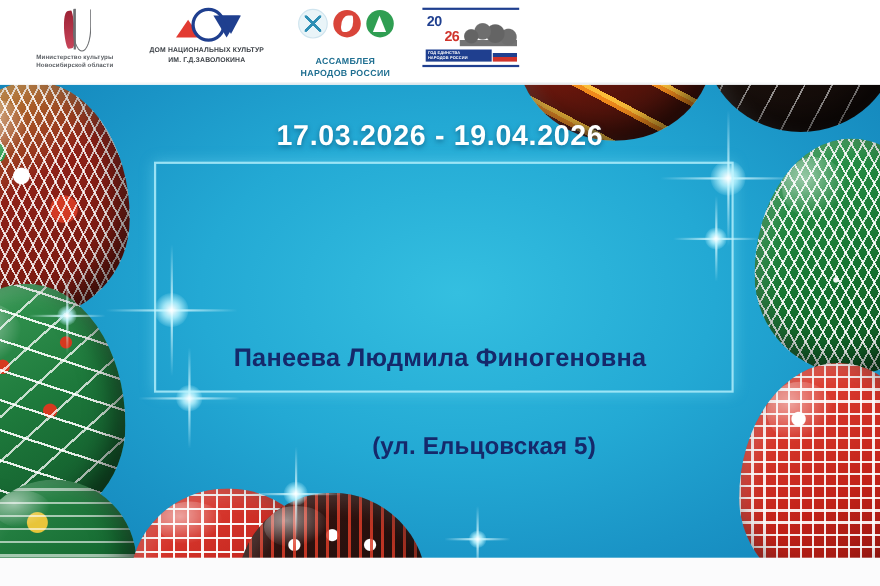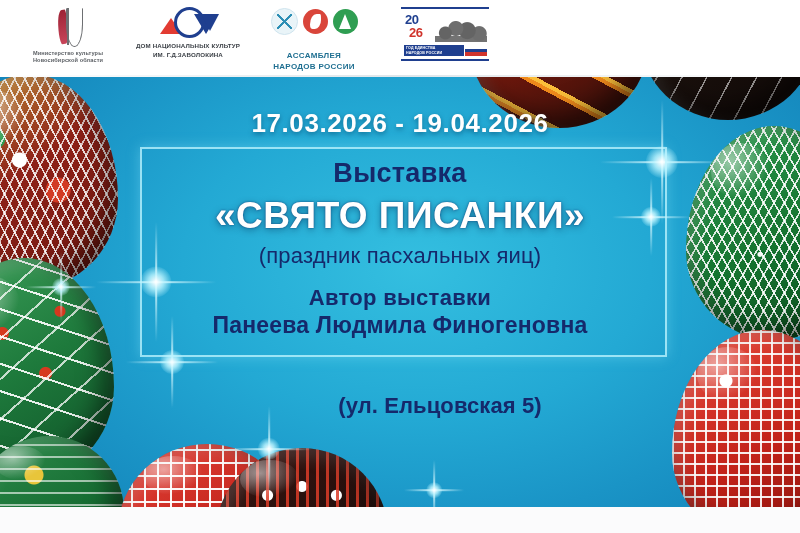--- a/index.html
+++ b/index.html
@@ -82,32 +82,32 @@
   .asm-b{background:#d9453a;}
   .asm-b:after{content:"";position:absolute;left:7px;top:5px;width:11px;height:15px;
     background:#fff;border-radius:60% 10% 55% 25%/70% 25% 60% 30%;}
   .asm-c{background:#2f9e52;}
   .asm-c:after{content:"";position:absolute;left:6px;top:5px;width:0;height:0;
     border-left:6px solid transparent;border-right:6px solid transparent;border-bottom:15px solid #fff;}
   .logo-3 .logo-cap{
     color:#1f6f91;font-size:8px;line-height:10.5px;font-weight:700;letter-spacing:.3px;margin-top:16px;
   }
 
-  .logo-4{left:382px;top:7px;width:92px;margin-left:17px;}
+  .logo-4{left:382px;top:7px;width:92px;}
   .mark-2026{
     position:relative;width:88px;height:50px;background:#fff;
     border-top:2px solid #1f3f8f;border-bottom:2px solid #1f3f8f;
     overflow:hidden;
   }
   .mark-2026 .yr{
     position:absolute;left:4px;top:5px;font-weight:800;font-size:13px;line-height:12px;
     color:#1f3f8f;letter-spacing:-.5px;
   }
   .mark-2026 .yr2{
-    position:absolute;left:8px;top:18px;font-weight:800;font-size:13px;line-height:12px;
+    position:absolute;left:20px;top:18px;font-weight:800;font-size:13px;line-height:12px;
     color:#d0342c;letter-spacing:-.5px;
   }
   .mark-2026 .silhouette{
     position:absolute;right:2px;top:3px;width:52px;height:30px;
     background:
       radial-gradient(circle at 20% 70%,#4a4a4a 0 6px,transparent 7px),
       radial-gradient(circle at 40% 55%,#555 0 7px,transparent 8px),
       radial-gradient(circle at 62% 62%,#4a4a4a 0 8px,transparent 9px),
       radial-gradient(circle at 85% 72%,#555 0 7px,transparent 8px),
       linear-gradient(to top,#5b5b5b 0 6px,transparent 6px);
@@ -321,24 +321,20 @@
   <div class="spark" style="left:226px;top:406px;width:86px;height:86px;">
       <i class="h"></i>
       <i class="v"></i>
       <i class="core"></i>
     </div>
 
   <div class="frame"></div>
 
   <div class="content">
     <div class="txt dates">17.03.2026 - 19.04.2026</div>
-    <div class="txt kicker">Выставка</div>
-    <div class="txt title">«СВЯТО ПИСАНКИ»</div>
-    <div class="txt subtitle">(праздник пасхальных яиц)</div>
-    <div class="txt author-label">Автор выставки</div>
     <div class="txt author-name">Панеева Людмила Финогеновна</div>
     <div class="txt venue2">(ул. Ельцовская 5)</div>
   </div>
 
   <div class="logobar">
 
     <div class="logo logo-1">
       <div class="mark-flame">
         <span class="f-red"></span>
           <span class="f-gray"></span>

